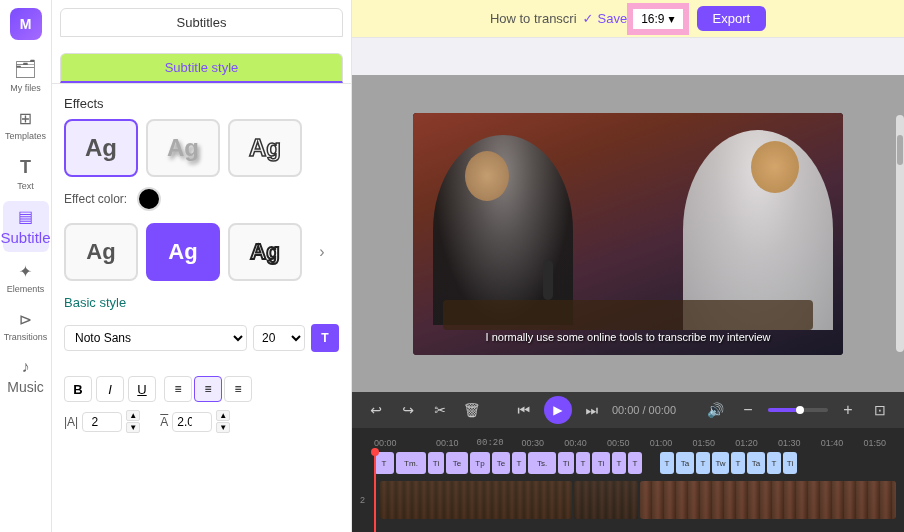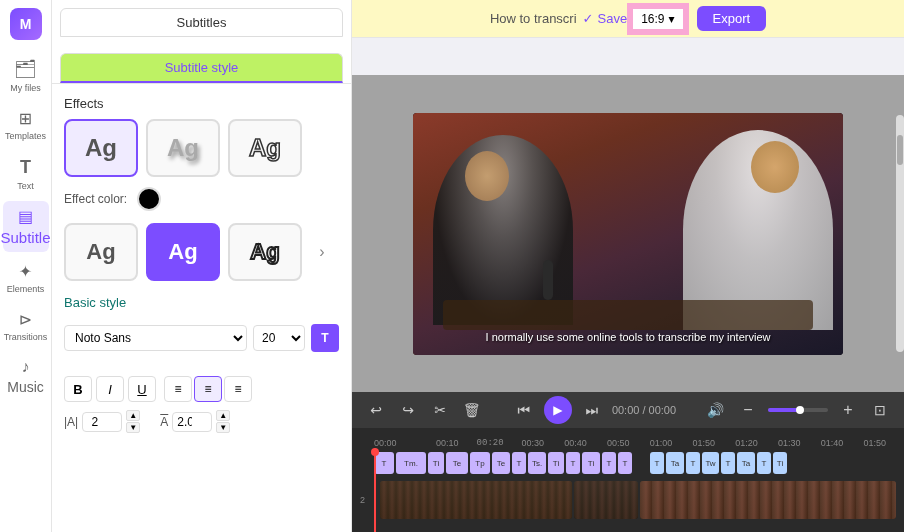--- a/index.html
+++ b/index.html
@@ -725,21 +725,21 @@
       <div class="track-row">
         <div class="track-number"></div>
         <div class="track-clips">
           <div class="clip clip-purple" style="width:20px">T</div>
           <div class="clip clip-purple" style="width:30px">Tm.</div>
           <div class="clip clip-purple" style="width:16px">Ti</div>
           <div class="clip clip-purple" style="width:22px">Te</div>
           <div class="clip clip-purple" style="width:20px">Tp</div>
           <div class="clip clip-purple" style="width:18px">Te</div>
           <div class="clip clip-purple" style="width:14px">T</div>
-          <div class="clip clip-purple" style="width:18px">Ts.</div>
+          <div class="clip clip-purple" style="width:28px">Ts.</div>
           <div class="clip clip-purple" style="width:16px">Ti</div>
           <div class="clip clip-purple" style="width:14px">T</div>
           <div class="clip clip-purple" style="width:18px">Ti</div>
           <div class="clip clip-purple" style="width:14px">T</div>
           <div class="clip clip-purple" style="width:14px">T</div>
           <div class="clip clip-blue" style="width:14px;margin-left:16px">T</div>
           <div class="clip clip-blue" style="width:18px">Ta</div>
           <div class="clip clip-blue" style="width:14px">T</div>
           <div class="clip clip-blue" style="width:17px">Tw</div>
           <div class="clip clip-blue" style="width:14px">T</div>

